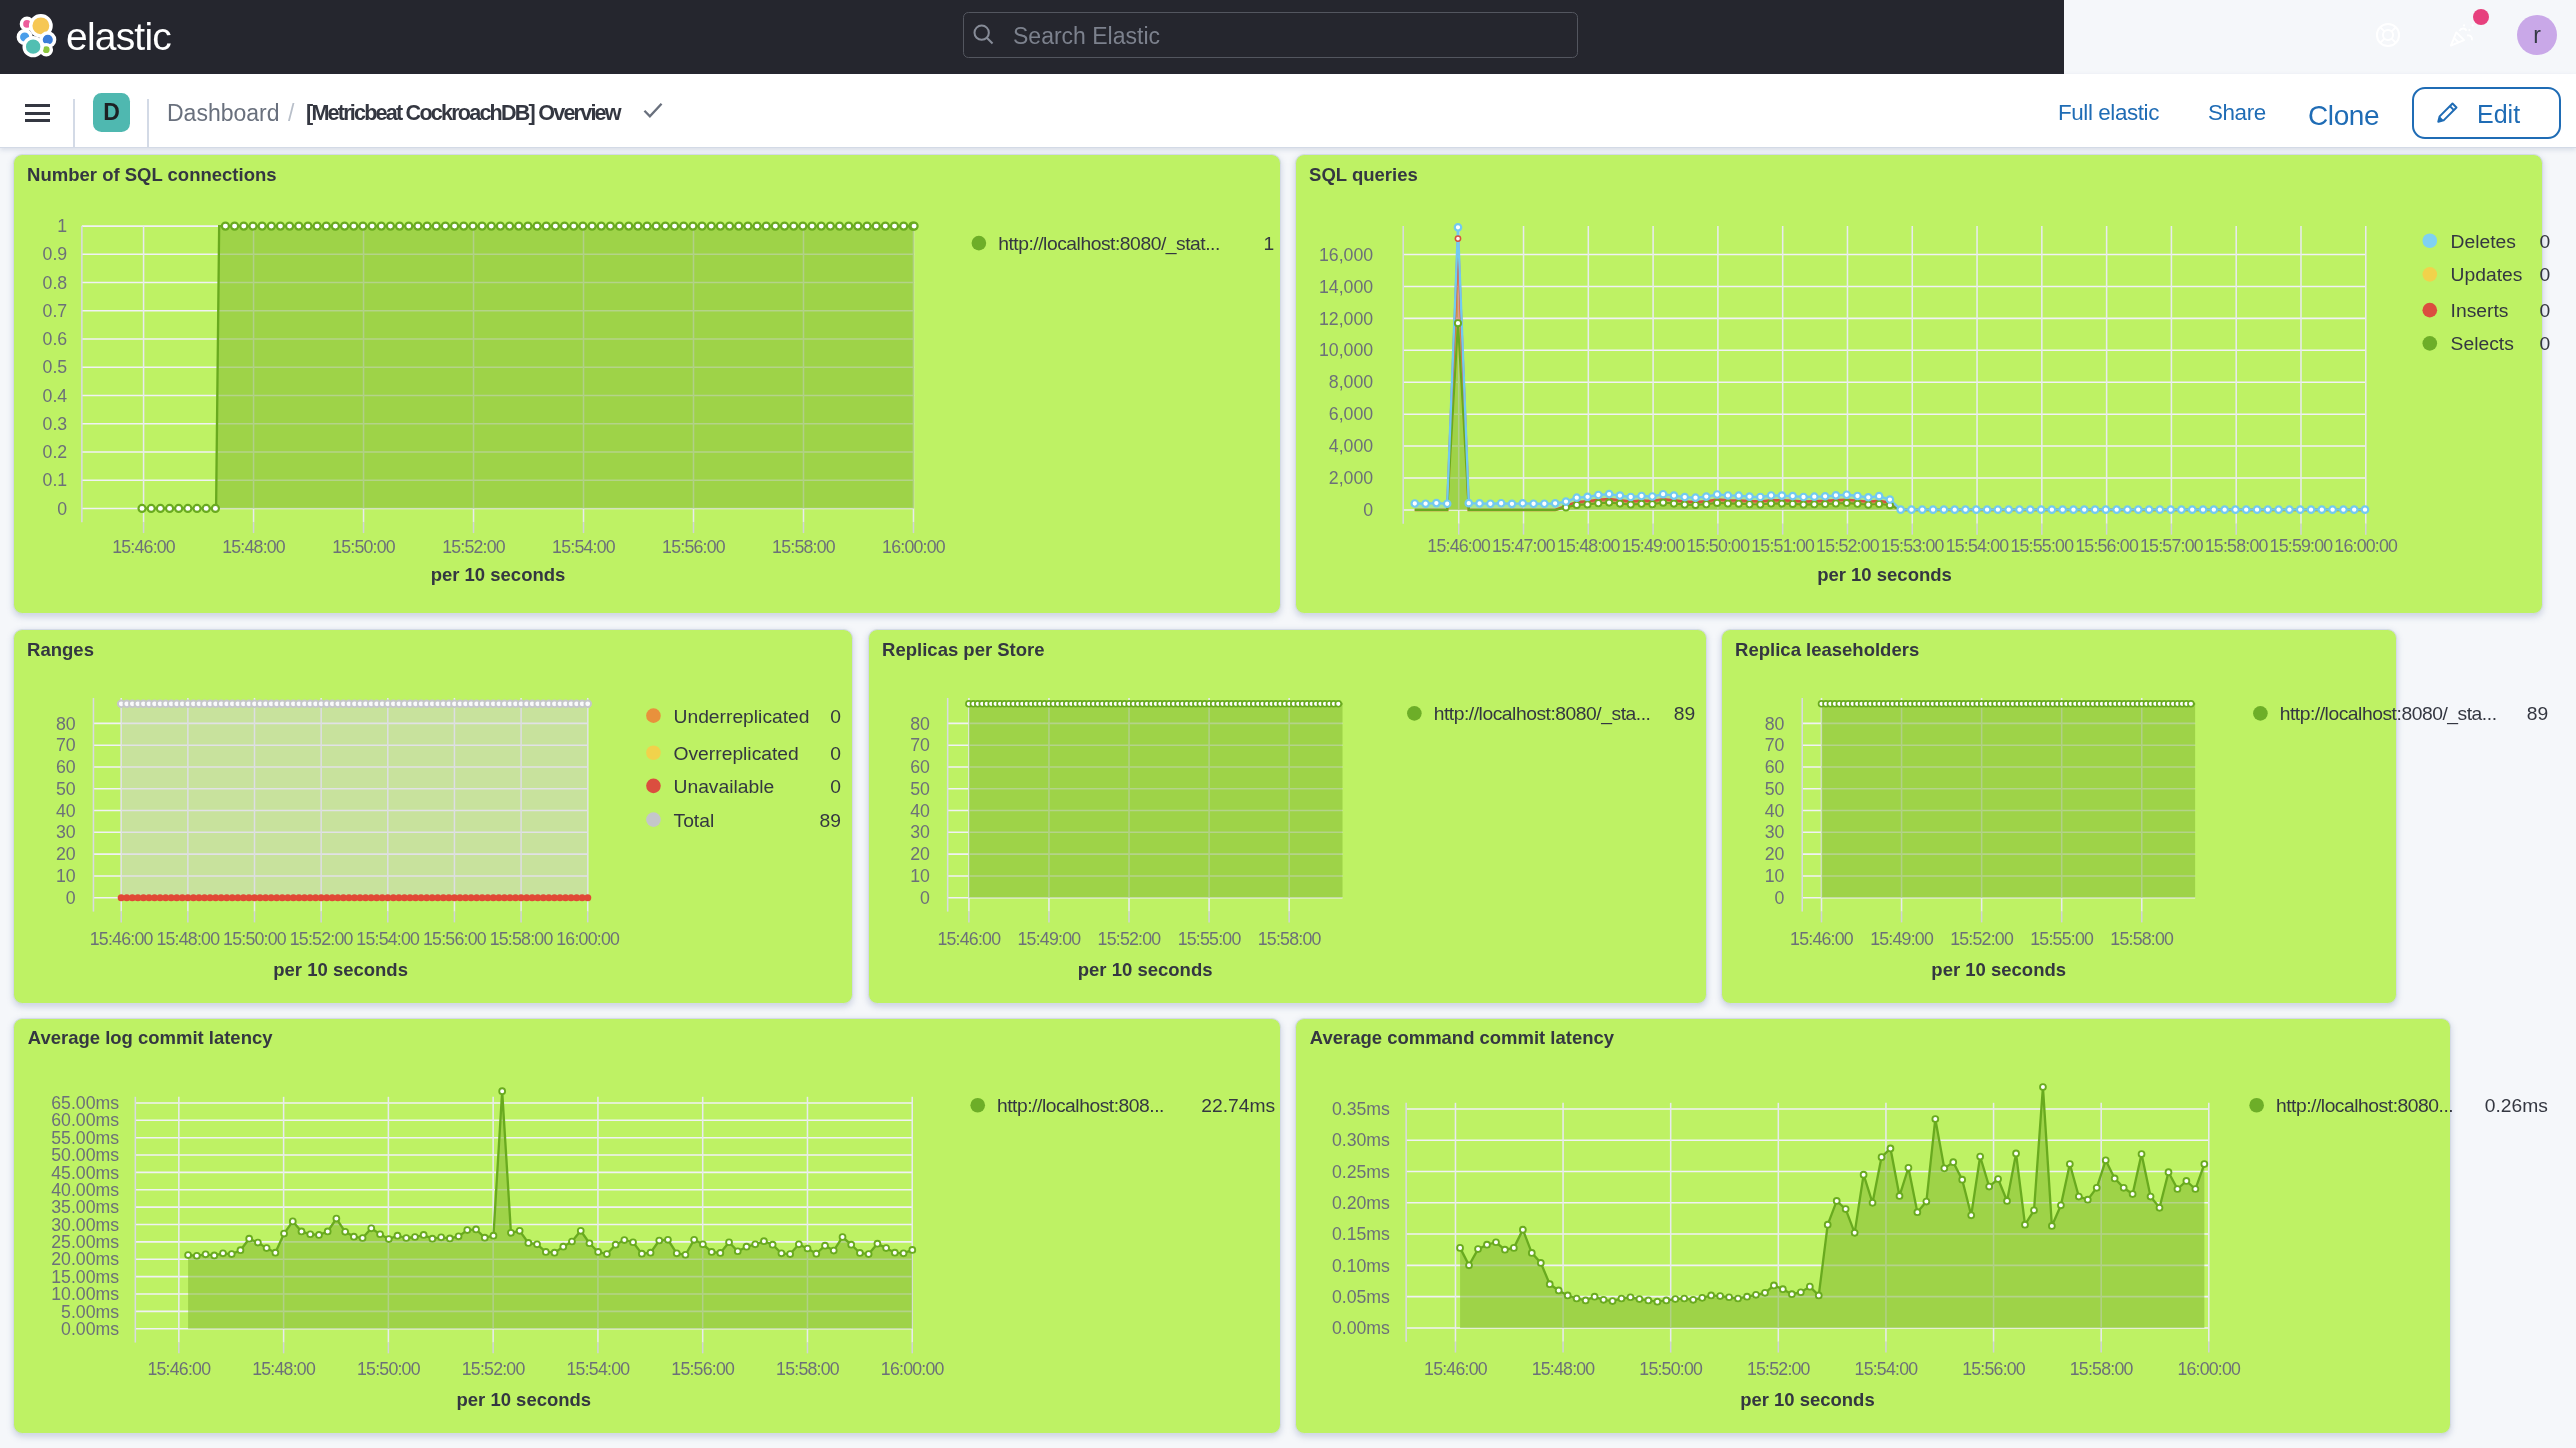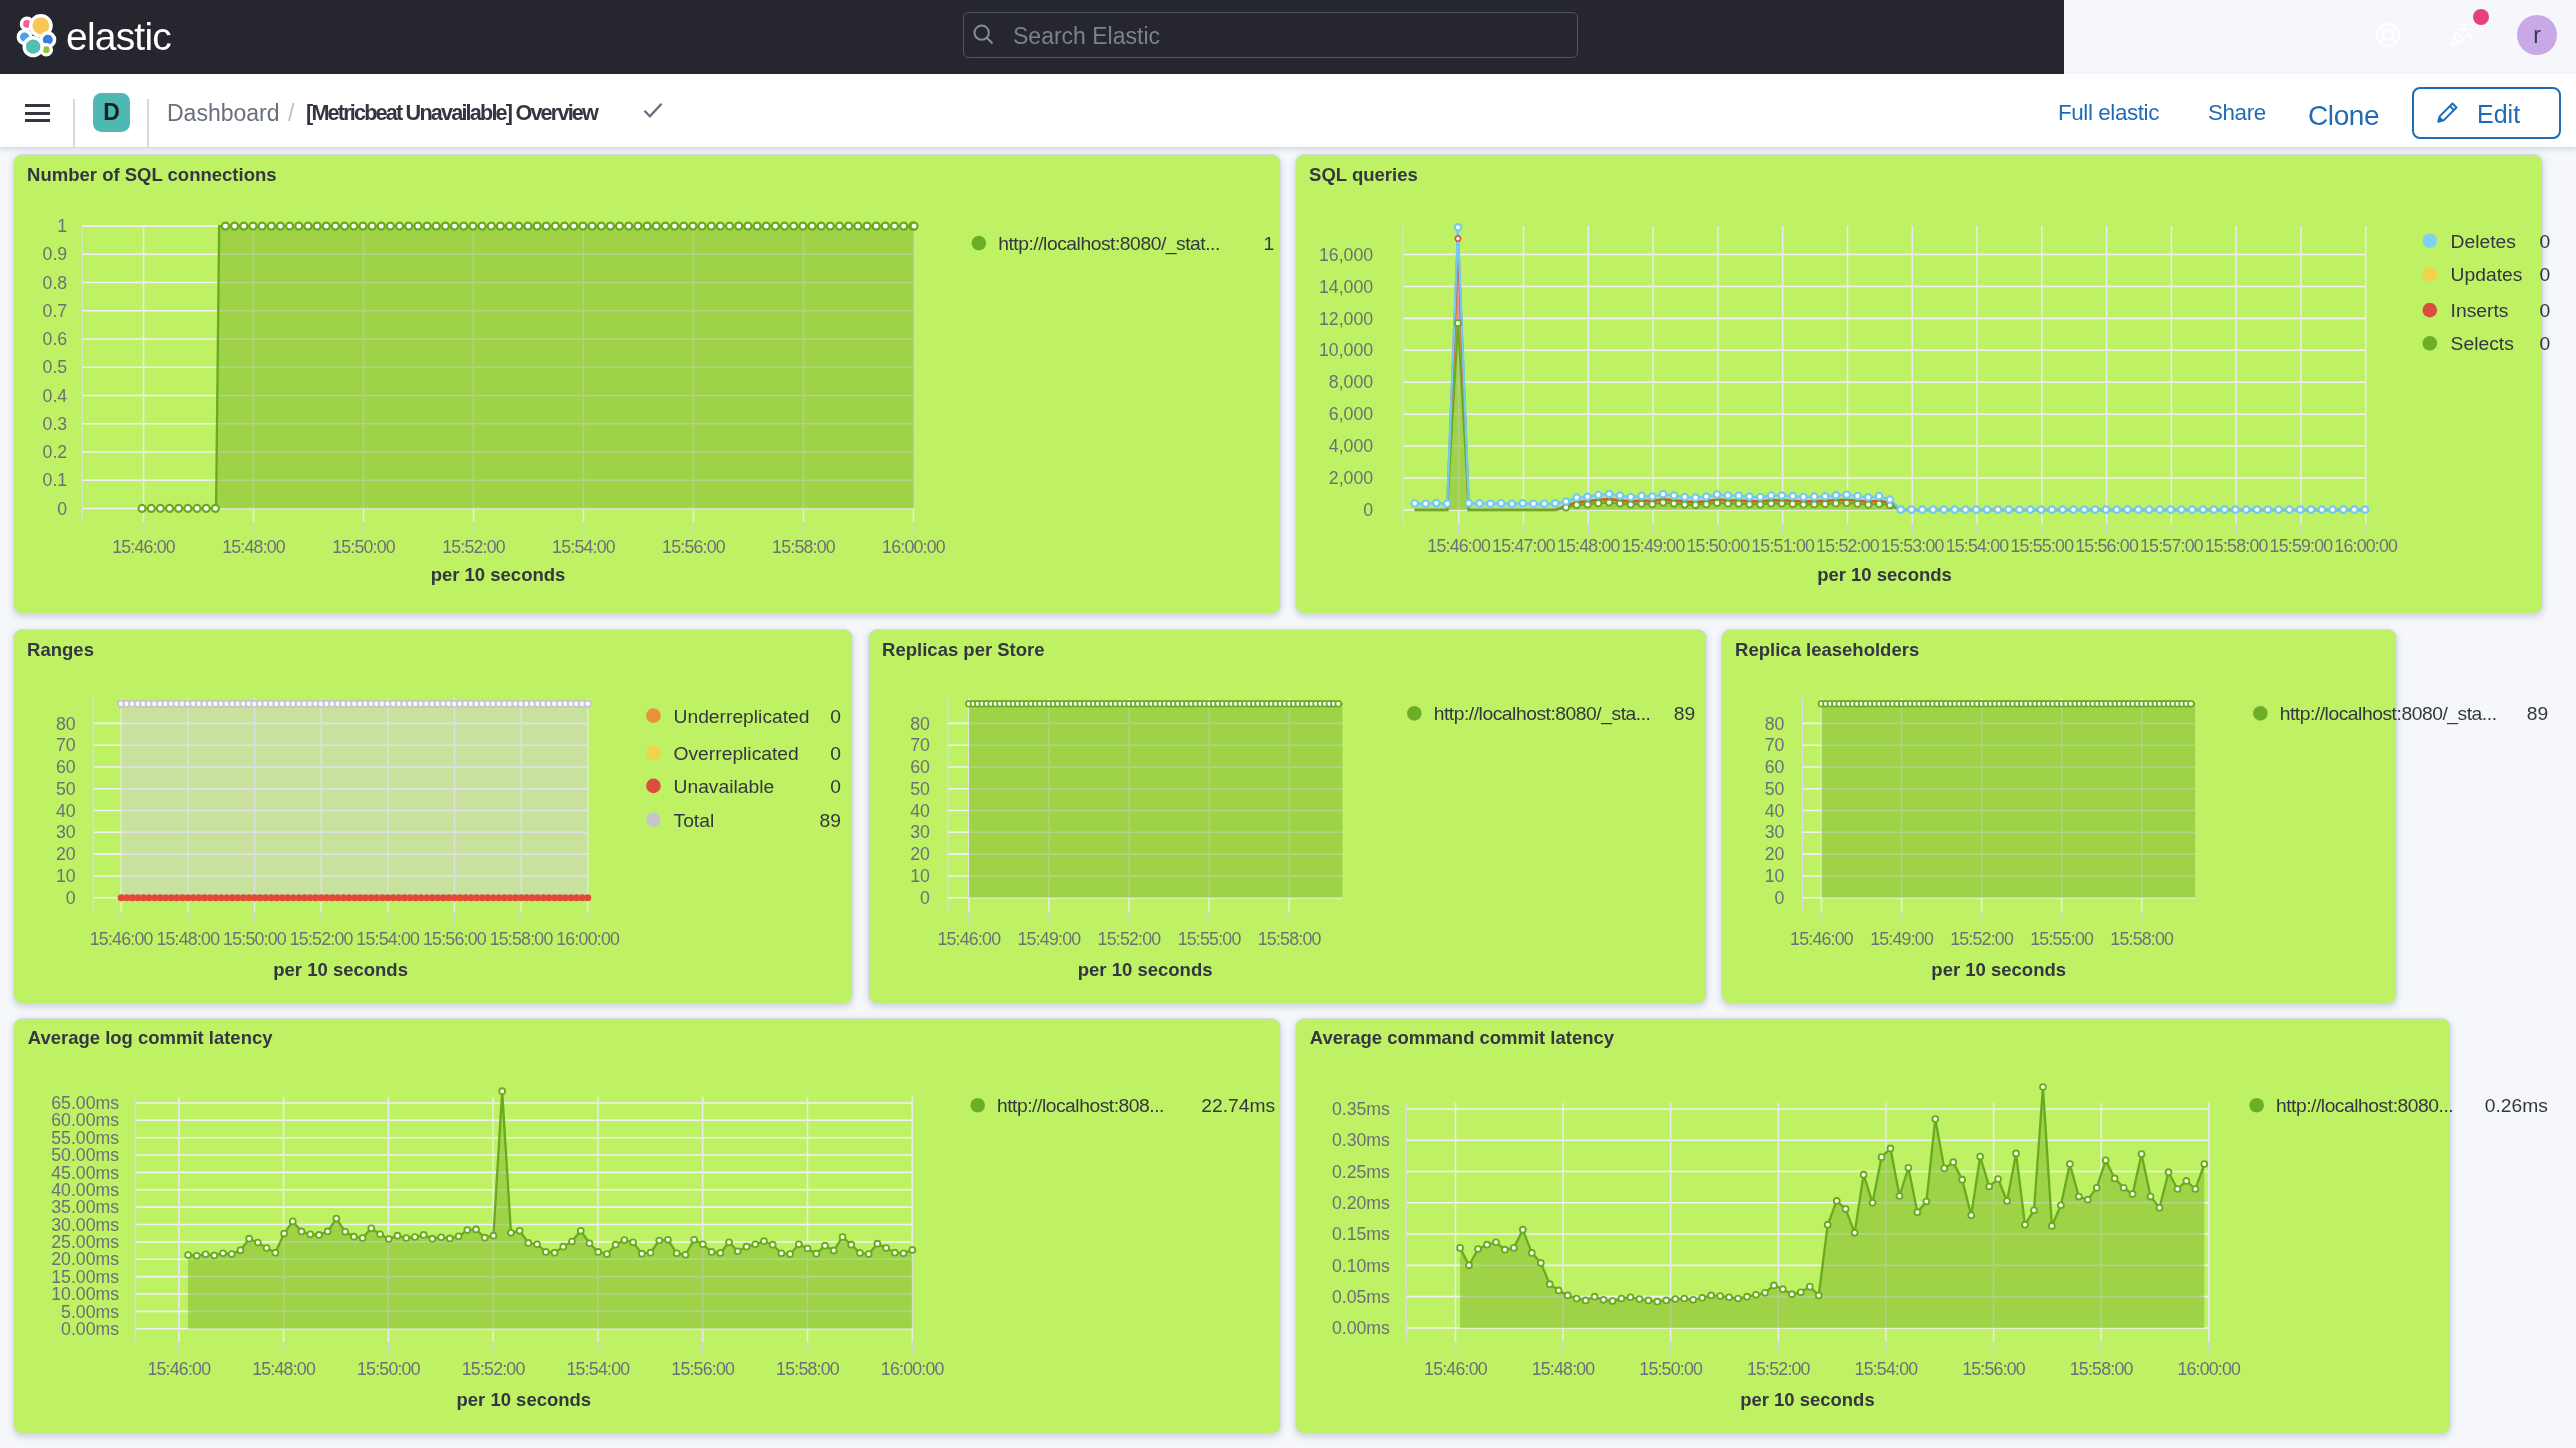--- a/index.html
+++ b/index.html
@@ -51,28 +51,28 @@
   <div class="abs" style="left:25px;top:30px;width:25px;height:18.5px">
     <div style="height:3.1px;background:#343741"></div>
     <div style="height:3.1px;background:#343741;margin-top:4.6px"></div>
     <div style="height:3.1px;background:#343741;margin-top:4.6px"></div>
   </div>
   <div class="abs" style="left:73px;top:25px;width:1.5px;height:49px;background:#d3dae6"></div>
   <div class="abs" style="left:93px;top:18.5px;width:37px;height:39px;border-radius:8.5px;background:#4fb8b0;text-align:center;line-height:39px;font-size:23px;font-weight:bold;color:#1d2023">D</div>
   <div class="abs" style="left:147px;top:25px;width:1.5px;height:49px;background:#d3dae6"></div>
   <div class="abs" style="left:167px;top:25.5px;font-size:23px;color:#69707d">Dashboard</div>
   <div class="abs" style="left:288px;top:25.5px;font-size:23px;color:#b8bfc9">/</div>
-  <div class="abs" style="left:306px;top:25.5px;font-size:21.6px;font-weight:bold;color:#343741;letter-spacing:-1.8px">[Metricbeat Unavailable] Overview</div>
+  <div class="abs" style="left:306px;top:25.5px;font-size:21.6px;font-weight:bold;color:#343741;letter-spacing:-1.8px">[Metricbeat CockroachDB] Overview</div>
   <div class="abs" style="left:639px;top:21.6px"><svg width="28" height="28" viewBox="0 0 36 36" xmlns="http://www.w3.org/2000/svg">
         <path d="M7 19 L14 26 L29 10" fill="none" stroke="#69707d" stroke-width="3"></path>
       </svg></div>
   <div class="abs" style="left:2058px;top:26px;font-size:22.4px;letter-spacing:-0.4px;color:#1f6cb5">Full elastic</div>
   <div class="abs" style="left:2208px;top:26px;font-size:22.4px;letter-spacing:-0.4px;color:#1f6cb5">Share</div>
   <div class="abs" style="left:2308px;top:26px;font-size:28px;letter-spacing:-0.4px;color:#1f6cb5">Clone</div>
-  <div class="abs" style="left:2412px;top:13px;width:149px;height:52px;border:2.3px solid #1f6cb5;border-radius:8px;">
+  <div class="abs" style="left:2412px;top:13px;width:149px;height:52px;border:2.3px solid #1f6cb5;border-radius:13px;">
       <div class="abs" style="left:20px;top:10.8px"><svg width="26" height="26" viewBox="0 0 34 34" xmlns="http://www.w3.org/2000/svg">
           <path d="M24.2 4.6 L29.4 9.8 L12.6 26.6 L5.6 28.4 L7.4 21.4 Z" fill="none" stroke="#1f6cb5" stroke-width="2.6" stroke-linejoin="round"></path>
           <line x1="20.8" y1="8.0" x2="26.0" y2="13.2" stroke="#1f6cb5" stroke-width="2.6"></line>
           <path d="M7.4 21.4 L12.6 26.6 L5.6 28.4 Z" fill="#1f6cb5"></path>
         </svg></div>
       <div class="abs" style="left:63px;top:10.8px;font-size:25px;color:#1f6cb5">Edit</div>
   </div>
 </div>
 <div class="panel" style="left:13px;top:154px;width:1268px;height:460px"><svg width="1268" height="460" viewBox="0 0 1644 596" xmlns="http://www.w3.org/2000/svg" font-family="Liberation Sans, sans-serif">
       <text x="17" y="33" font-size="24" fill="#343741" text-anchor="start" font-weight="bold">Number of SQL connections</text>

